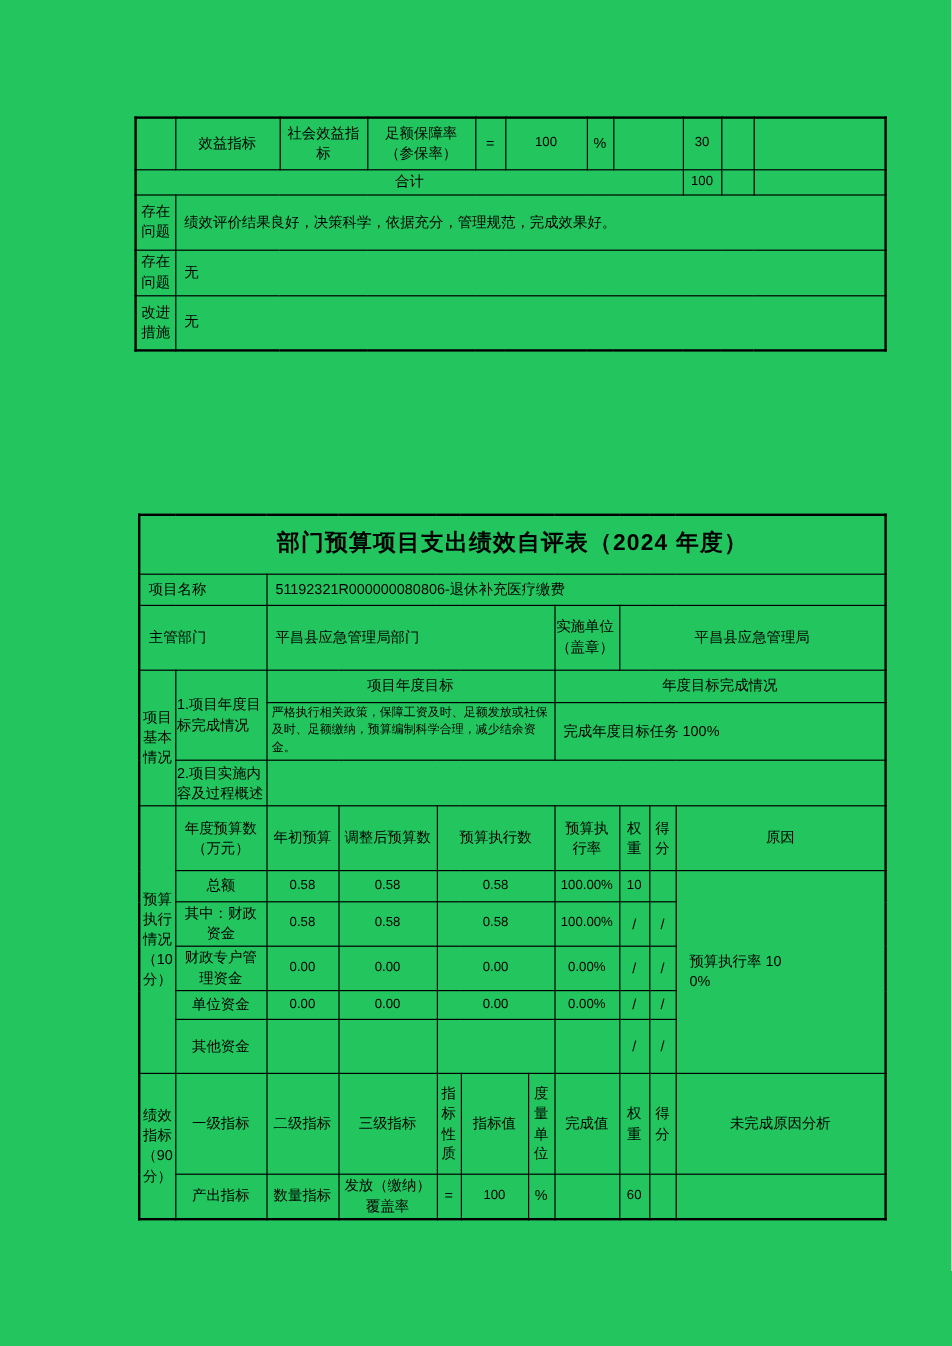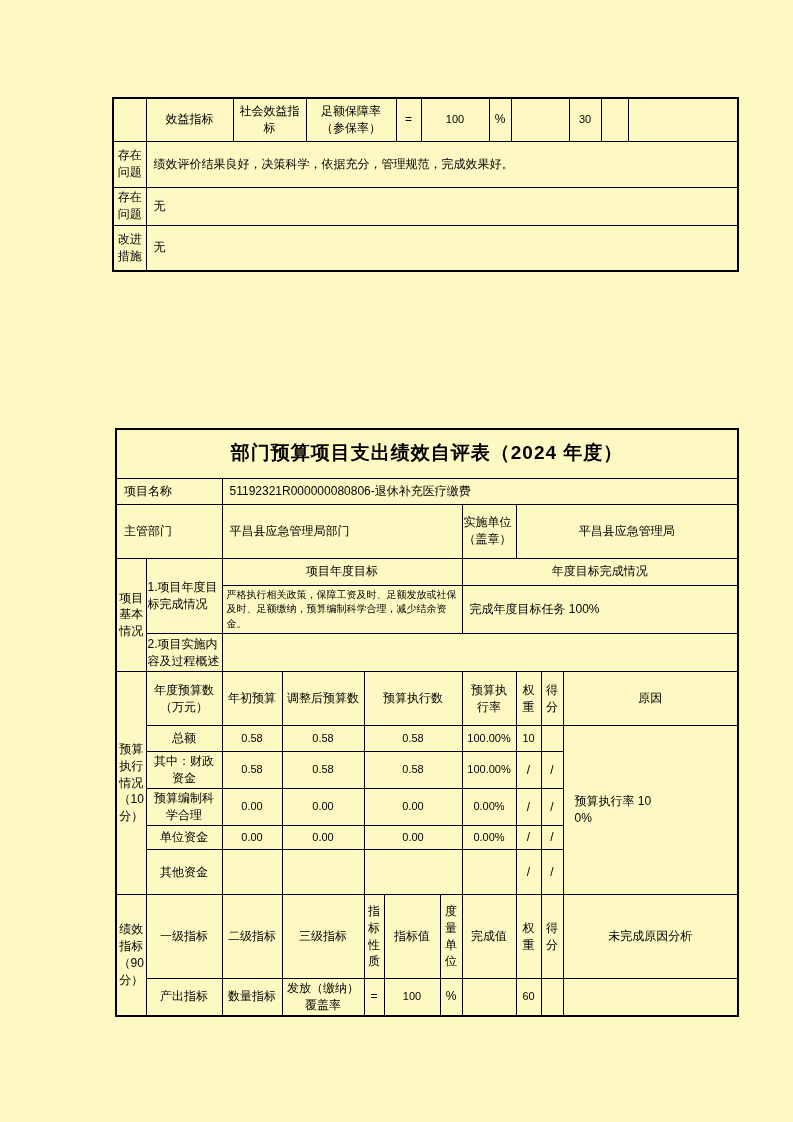--- a/index.html
+++ b/index.html
@@ -1,16 +1,16 @@
 <!DOCTYPE html>
 <html><head>
 <meta charset="utf-8">
 <style>
   html,body{margin:0;padding:0;background:#ffffff;}
-  .page{position:relative;width:793px;height:1122px;background:#fef9c3;
+  .page{position:relative;width:793px;height:1122px;background:#22c55e;
         font-family:"Liberation Sans",sans-serif;color:#000;overflow:hidden;}
   table{border-collapse:collapse;table-layout:fixed;border:2px solid #000;}
   td{border:1px solid #000;font-size:12px;padding:1px 3px;text-align:center;
      vertical-align:middle;line-height:1.4;word-break:break-all;overflow:hidden;}
   .t1{position:absolute;left:112px;top:97px;width:625px;}
   .t2{position:absolute;left:115px;top:428px;width:622px;}
   .left{text-align:left;padding-left:7px;}
   .title-cell{font-size:19px;font-weight:bold;letter-spacing:1px;}
   .goal{font-size:10px;text-align:left;padding:2px 4px;line-height:1.45;}
   .num{font-size:11px;letter-spacing:0;}
@@ -46,20 +46,26 @@
       <td>社会效益指标</td>
       <td>足额保障率（参保率）</td>
       <td>=</td>
       <td class="num">100</td>
       <td>%</td>
       <td></td>
       <td class="num">30</td>
       <td></td>
       <td></td>
     </tr>
+    <tr style="height:21px">
+      <td colspan="8">合计</td>
+      <td class="num">100</td>
+      <td></td>
+      <td></td>
+    </tr>
     <tr style="height:46px">
       <td class="tight">存在问题</td>
       <td colspan="10" class="left">绩效评价结果良好，决策科学，依据充分，管理规范，完成效果好。</td>
     </tr>
     <tr style="height:38px">
       <td class="tight">存在问题</td>
       <td colspan="10" class="left">无</td>
     </tr>
     <tr style="height:46px">
       <td class="tight">改进措施</td>
@@ -136,21 +142,21 @@
     <tr style="height:37px">
       <td>其中：财政资金</td>
       <td class="num">0.58</td>
       <td class="num">0.58</td>
       <td colspan="3" class="num">0.58</td>
       <td class="num tight">100.00%</td>
       <td>/</td>
       <td>/</td>
     </tr>
     <tr style="height:37px">
-      <td>预算编制科学合理</td>
+      <td>财政专户管理资金</td>
       <td class="num">0.00</td>
       <td class="num">0.00</td>
       <td colspan="3" class="num">0.00</td>
       <td class="num tight">0.00%</td>
       <td>/</td>
       <td>/</td>
     </tr>
     <tr style="height:24px">
       <td>单位资金</td>
       <td class="num">0.00</td>

